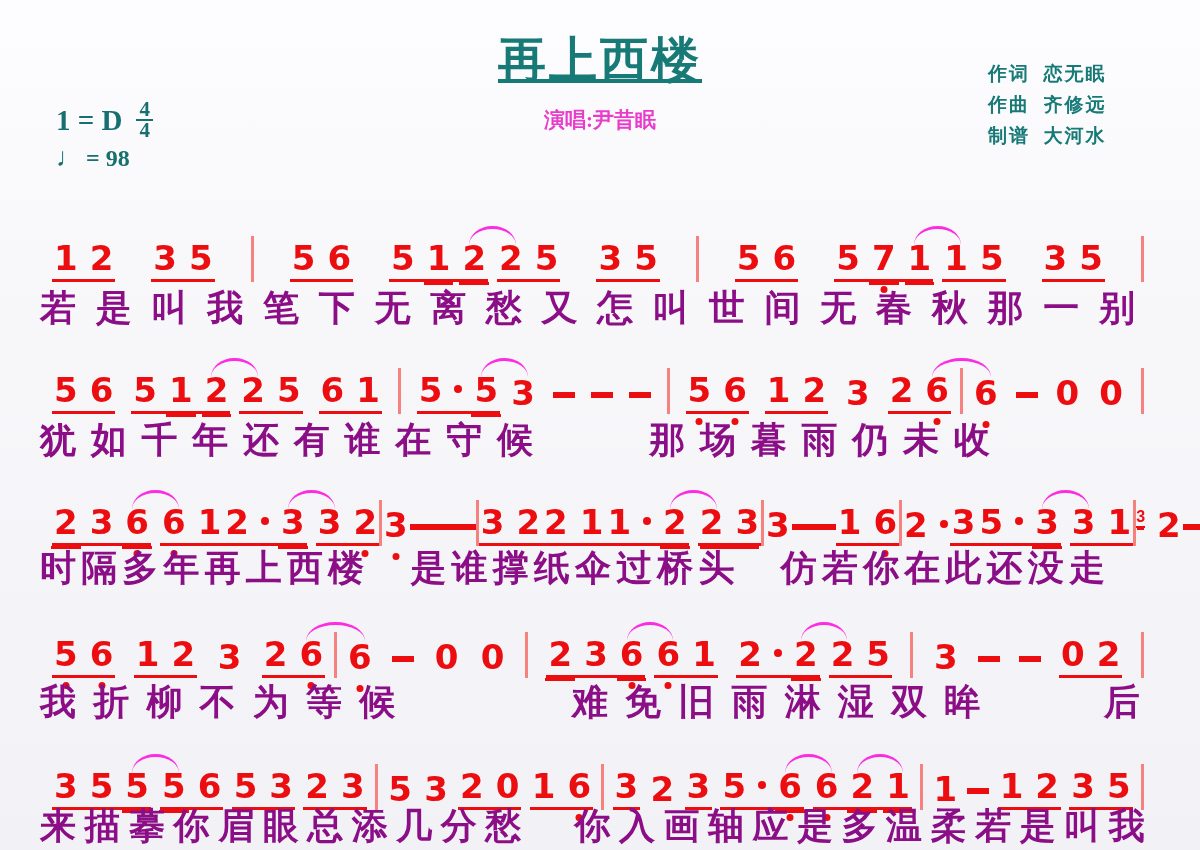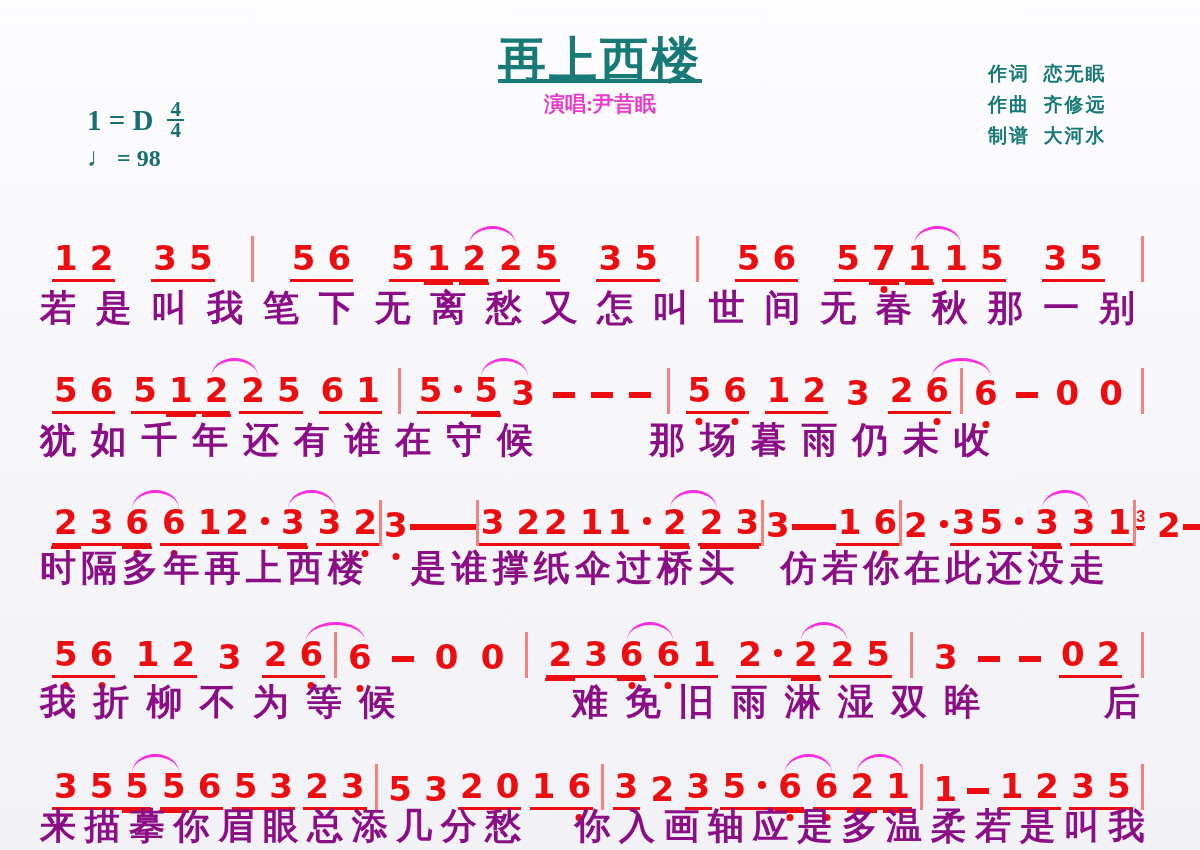--- a/index.html
+++ b/index.html
@@ -2,25 +2,25 @@
 <html><head>
 <meta charset="utf-8">
 <style>
   html,body{margin:0;padding:0;background:#e8e8ec;}
   .page{position:relative;width:1200px;height:850px;overflow:hidden;
     background:linear-gradient(180deg,#fdfdff 0%,#f8f8fb 30%,#f2f2f6 100%);
     font-family:"Liberation Sans",sans-serif;}
   
   .title{position:absolute;top:28px;left:0;width:100%;text-align:center;
     font-size:48px;font-weight:bold;color:#187a77;letter-spacing:3px;text-decoration:underline;}
-  .singer{position:absolute;top:90px;left:0;width:100%;text-align:center;
+  .singer{position:absolute;top:106px;left:0;width:100%;text-align:center;
     font-size:21px;font-weight:bold;color:#e93ccb;font-family:"Liberation Serif",serif;}
   .credits{position:absolute;top:60px;left:988px;color:#187a77;font-size:19px;
     font-weight:bold;font-family:Liberation Mono, monospace;line-height:31px;letter-spacing:2px;}
-  .keysig{position:absolute;top:100px;left:56px;color:#186f6f;font-family:"Liberation Serif",serif;font-weight:bold;margin-left:31px;}
+  .keysig{position:absolute;top:100px;left:56px;color:#186f6f;font-family:"Liberation Serif",serif;font-weight:bold;}
   .keyrow{display:flex;align-items:center;font-size:29px;}
   .frac{display:inline-flex;flex-direction:column;align-items:center;margin-left:14px;
     font-size:21px;line-height:19px;}
   .frac .top{border-bottom:2px solid #186f6f;padding:0 3px;}
   .temporow{display:flex;align-items:center;font-size:24px;margin-top:3px;}
   .temporow .qnote{font-size:26px;margin-right:4px;}
   
   .noterow{position:absolute;left:52px;width:1092px;height:54px;display:flex;
     justify-content:space-between;align-items:flex-end;}
   .cluster{display:inline-flex;align-items:flex-end;gap:9px;}

